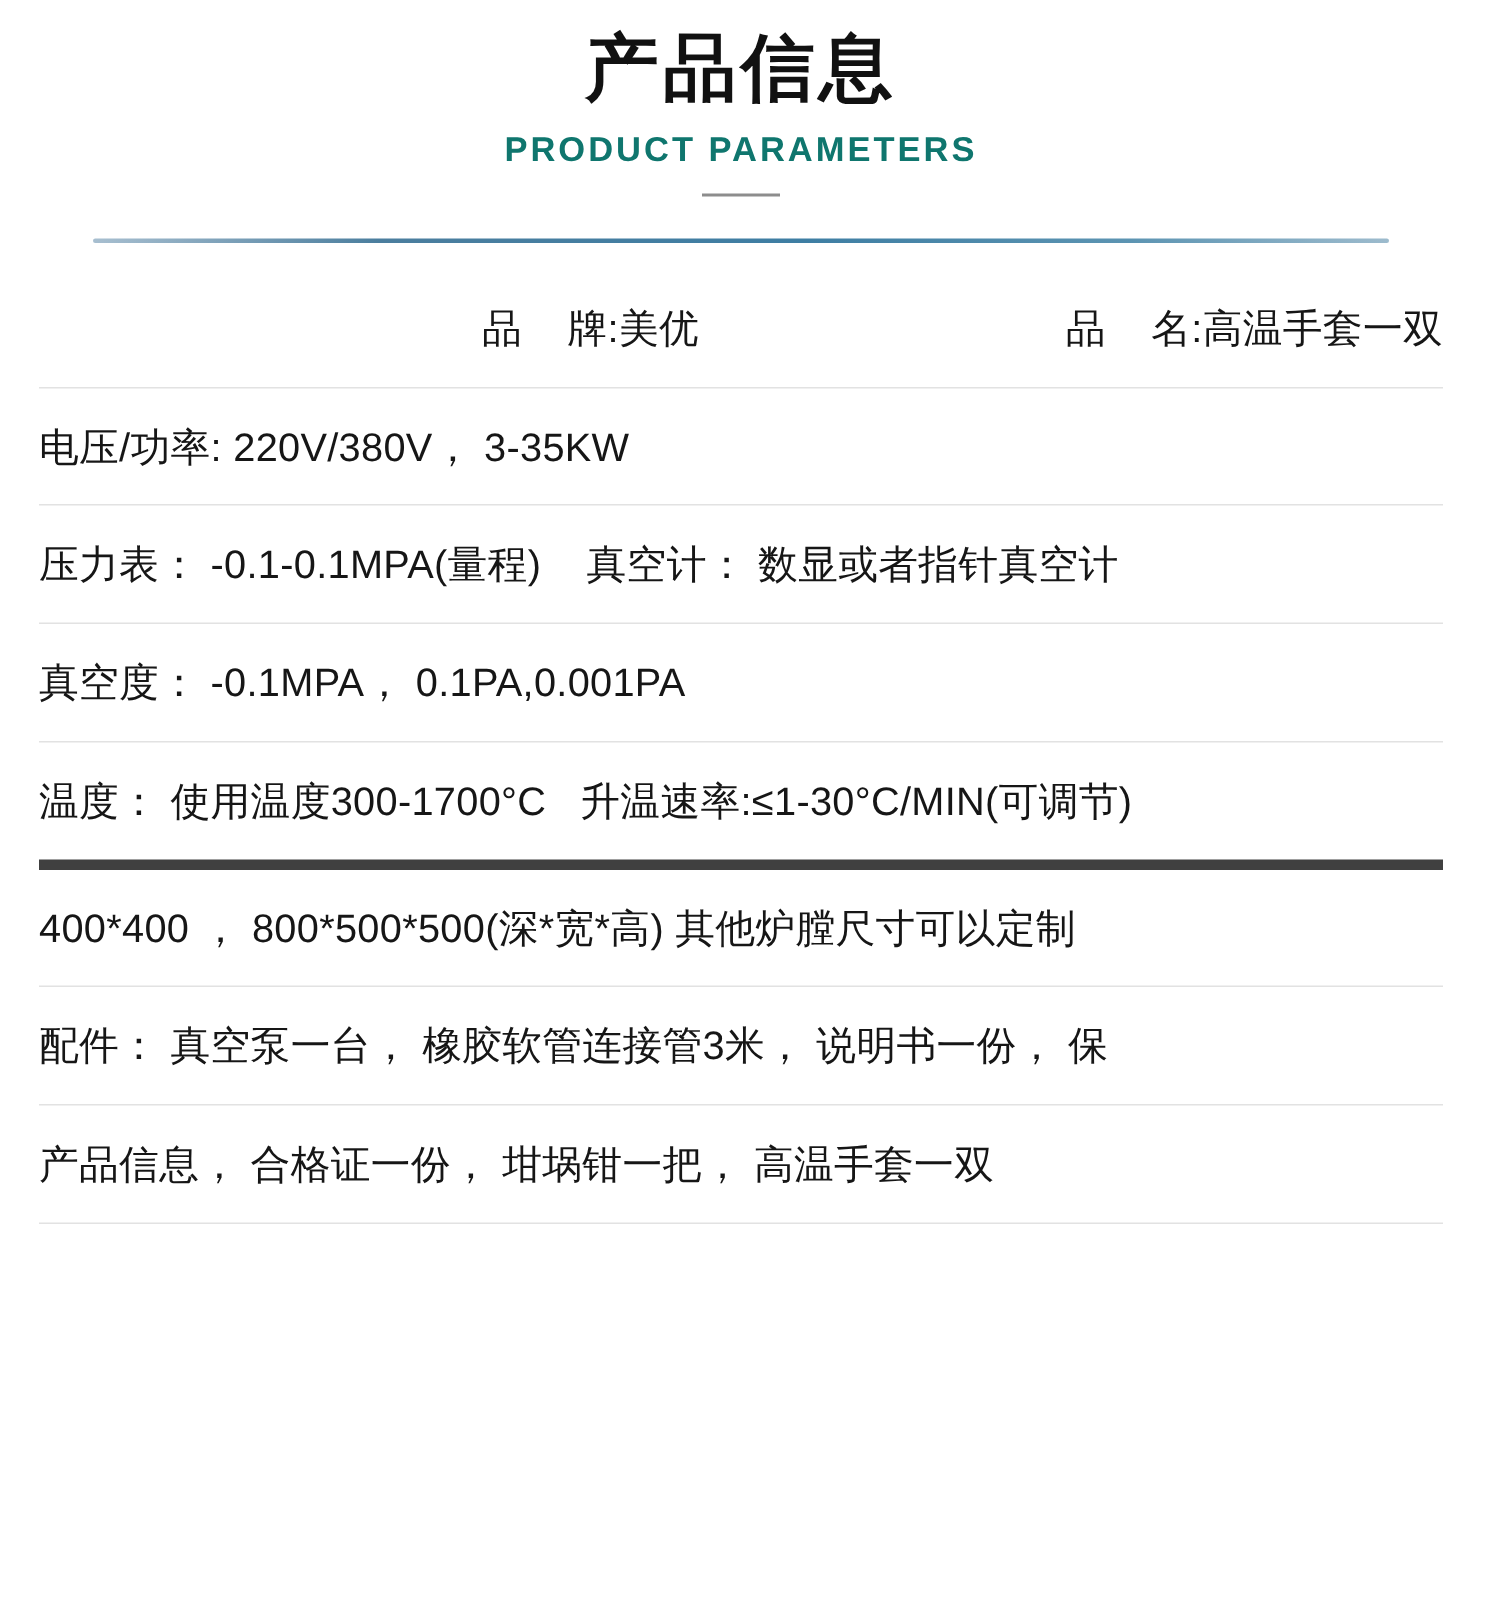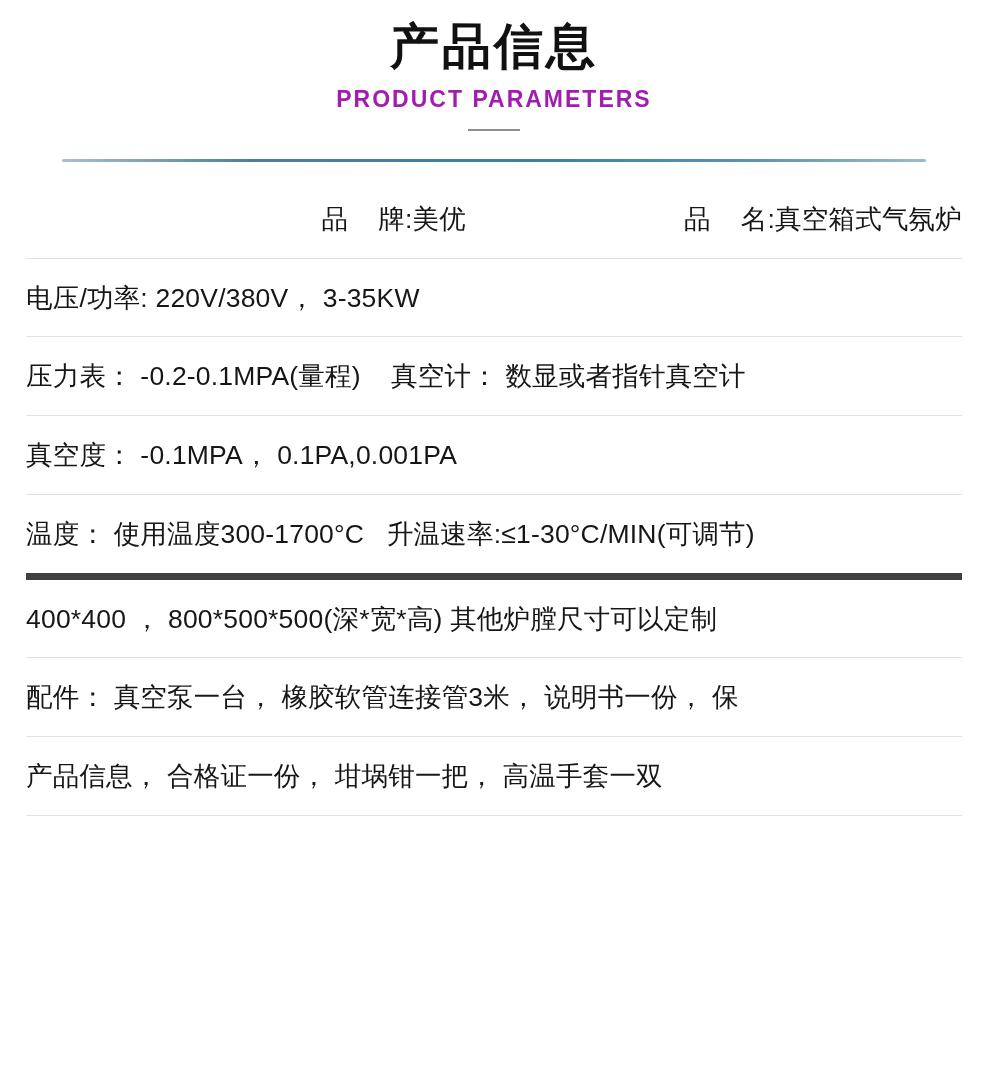--- a/index.html
+++ b/index.html
@@ -31,21 +31,21 @@
     font-weight: 700;
     letter-spacing: 3px;
     line-height: 1.18;
     color: #111111;
     margin: 0;
   }
   .title-en {
     font-size: 23px;
     font-weight: 700;
     letter-spacing: 2.0px;
-    color: #a21caf;
+    color: #0f766e;
     margin: 10px 0 4px 0;
   }
   .title-rule {
     width: 52px;
     height: 0;
     border-top: 2px solid #8d8d8d;
     margin: 16px auto 0 auto;
   }
 
   
@@ -110,25 +110,25 @@
   </div>
 
   <div class="divider-wrap">
     <div class="divider"></div>
   </div>
 
   <div class="rows">
 
     <div class="row two-col">
       <div class="cell-brand">品    牌:美优</div>
-      <div class="cell-name">品    名:真空箱式气氛炉</div>
+      <div class="cell-name">品    名:高温手套一双</div>
     </div>
 
     <div class="row">电压/功率: 220V/380V， 3-35KW</div>
-    <div class="row">压力表： -0.2-0.1MPA(量程)    真空计： 数显或者指针真空计</div>
+    <div class="row">压力表： -0.1-0.1MPA(量程)    真空计： 数显或者指针真空计</div>
     <div class="row">真空度： -0.1MPA， 0.1PA,0.001PA</div>
     <div class="row">温度： 使用温度300-1700°C   升温速率:≤1-30°C/MIN(可调节)</div>
     <div class="row cont">400*400 ， 800*500*500(深*宽*高) 其他炉膛尺寸可以定制</div>
     <div class="row">配件： 真空泵一台， 橡胶软管连接管3米， 说明书一份， 保</div>
     <div class="row row-last">产品信息， 合格证一份， 坩埚钳一把， 高温手套一双</div>
 
   </div>
 </div>
 
 </body></html>

